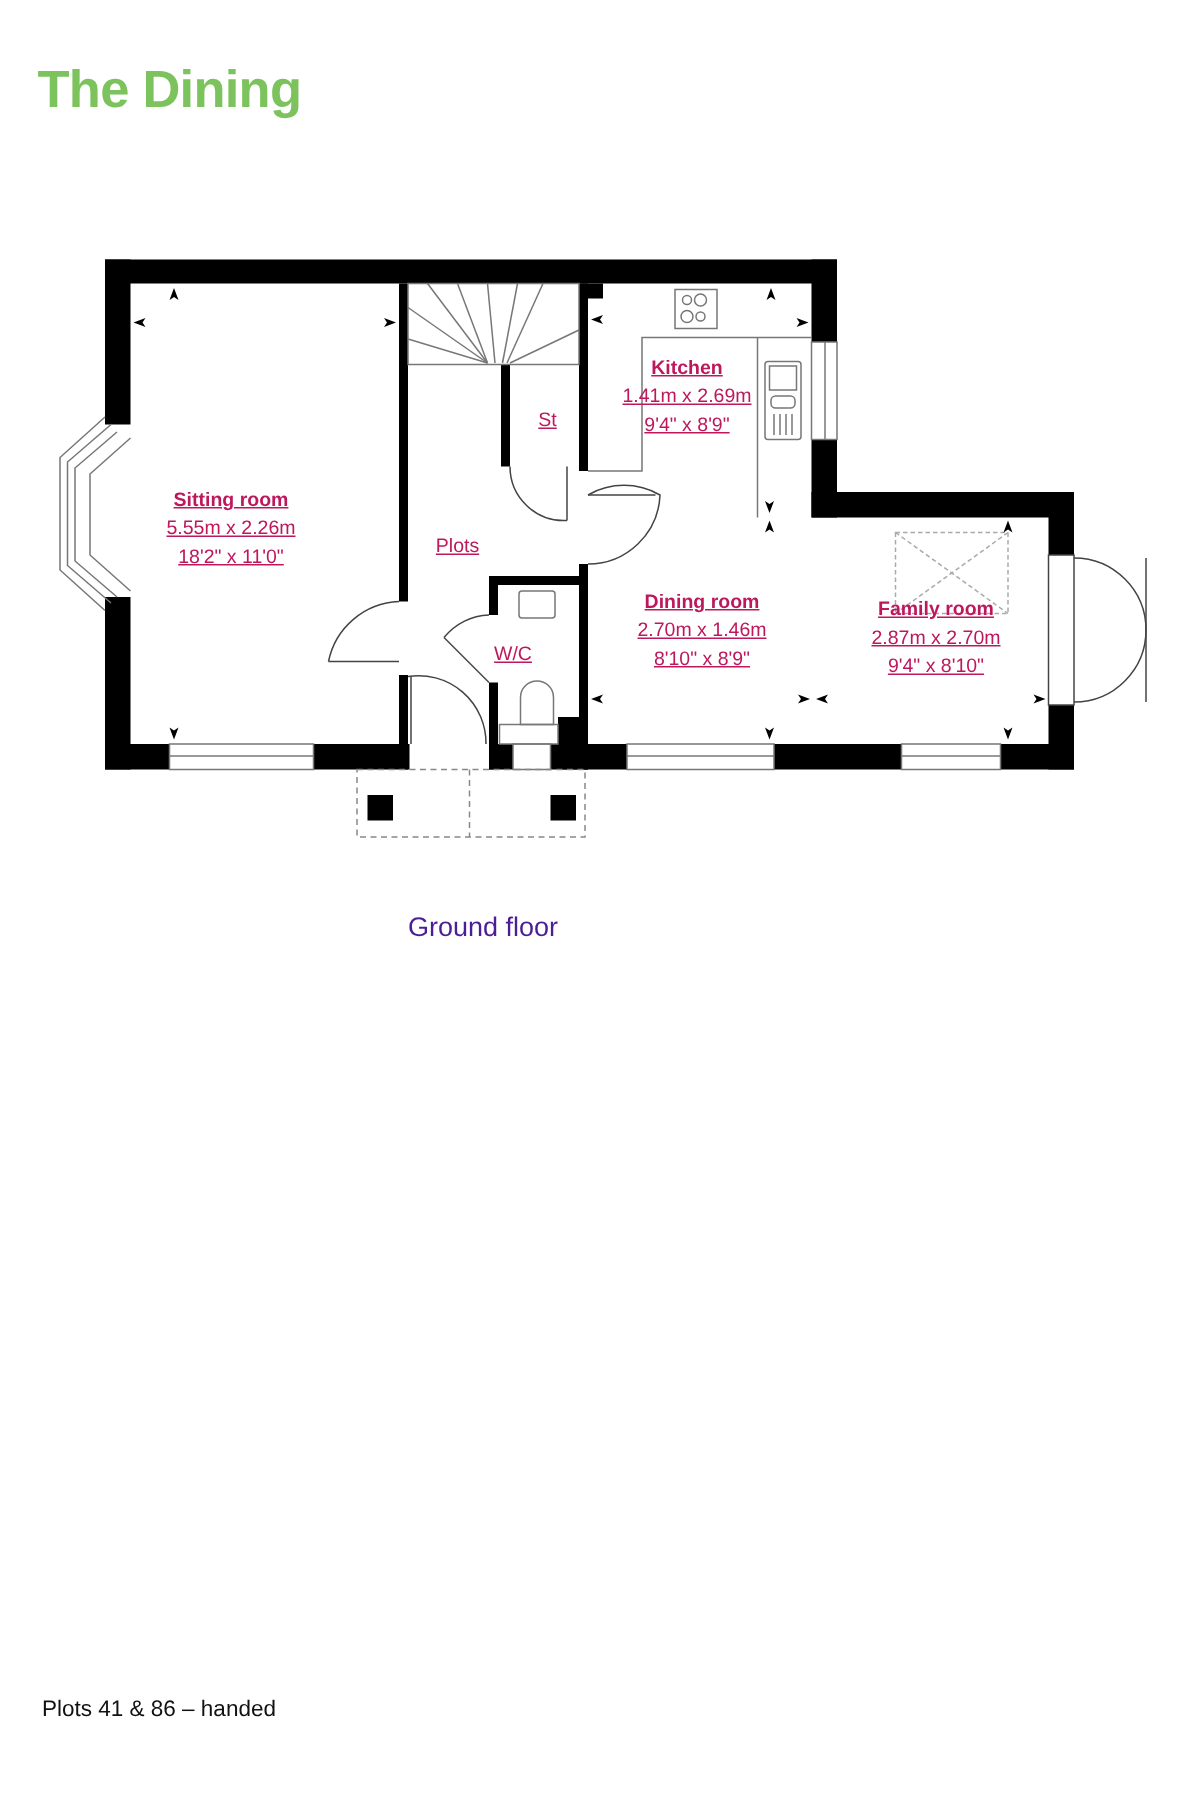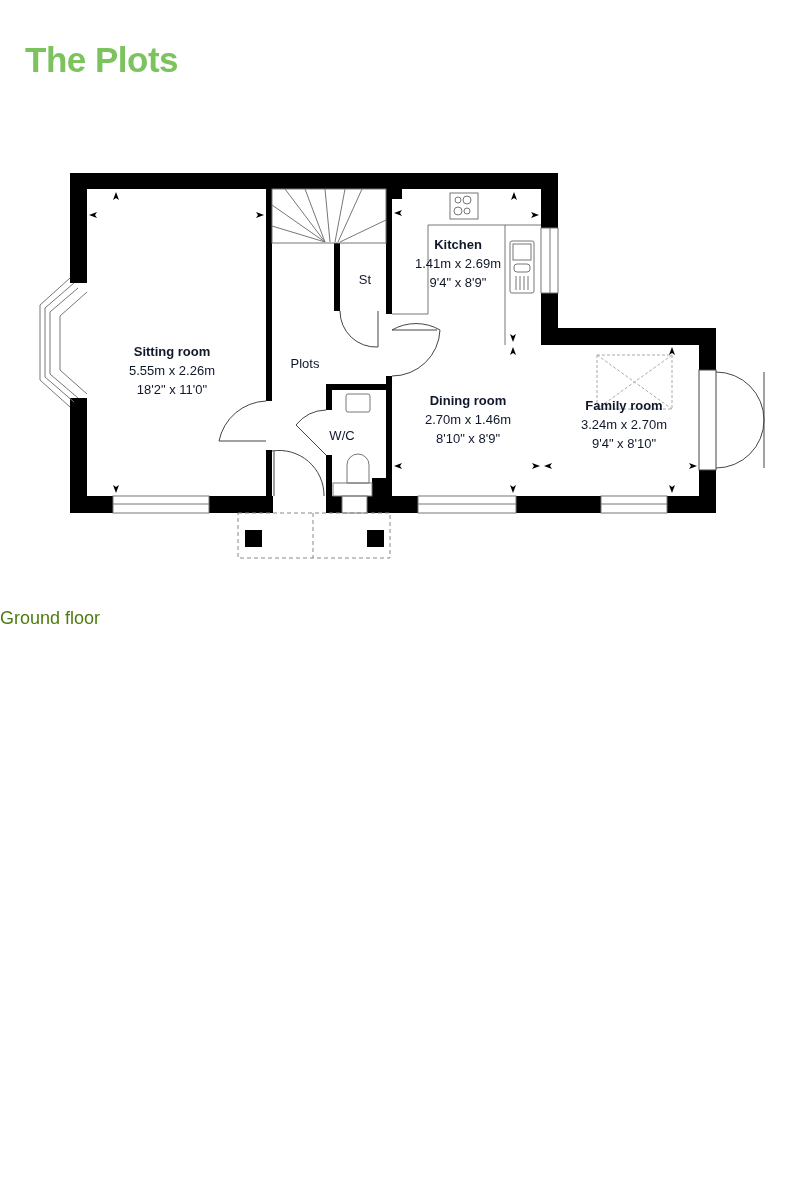--- a/index.html
+++ b/index.html
@@ -1,28 +1,28 @@
 <!DOCTYPE html>
 <html><head>
 <meta charset="utf-8">
 <style>
   html, body { margin:0; padding:0; background:#ffffff; }
   body { width:800px; height:1200px; position:relative; overflow:hidden; font-family:"Liberation Sans", sans-serif; color:#111; }
   .title { position:absolute; left:25px; top:40px; font-size:35px; font-weight:bold; color:#7cc35e; letter-spacing:-0.5px; font-family:"Liberation Sans", sans-serif; }
   .plan { position:absolute; left:0; top:0; }
-  .room-label { position:absolute; text-align:center; font-family:"Liberation Sans", sans-serif; font-size:13px; line-height:19px; color:#0f172a; }
+  .room-label { position:absolute; text-align:center; font-family:"Liberation Sans", sans-serif; font-size:13px; line-height:19px; color:#be185d;text-decoration:underline; }
   .room-label .name { font-weight:bold; }
   .room-label.small { font-weight:normal; }
-  .floor-caption { position:absolute; left:0; width:644px; top:608px; text-align:left; font-size:18px; color:#4d7c0f; }
+  .floor-caption { position:absolute; left:0; width:644px; top:608px; text-align:center; font-size:18px; color:#4c1d95; }
   .notes { position:absolute; left:28px; top:1125px; font-size:15px; line-height:30px; color:#111; }
 </style>
 </head>
 <body>
 
-<div class="title">The Plots</div>
+<div class="title">The Dining</div>
 
 <svg class="plan" width="800" height="600" viewBox="0 0 800 600" xmlns="http://www.w3.org/2000/svg">
   <g fill="#000">
 
     <rect x="70" y="173" width="488" height="16"></rect>
 
     <rect x="70" y="173" width="17" height="110"></rect>
 
     <rect x="70" y="398" width="17" height="115"></rect>
 
@@ -153,52 +153,53 @@
     <path d="M394 466 l8 -3 l-2 3 l2 3 z"></path>
     <path d="M540 466 l-8 -3 l2 3 l-2 3 z"></path>
     <path d="M544 466 l8 -3 l-2 3 l2 3 z"></path>
     <path d="M513 493 l-3 -8 l3 2 l3 -2 z"></path>
     <path d="M672 347 l-3 8 l3 -2 l3 2 z"></path>
     <path d="M697 466 l-8 -3 l2 3 l-2 3 z"></path>
     <path d="M672 493 l-3 -8 l3 2 l3 -2 z"></path>
   </g>
 </svg>
 
-<div class="room-label" style="left:112px; top:323px; width:120px;margin-top:19px;">
+<div class="room-label" style="left:94px; top:323px; width:120px;">
   <div class="name">Sitting room</div>
   <div>5.55m x 2.26m</div>
   <div>18'2" x 11'0"</div>
 </div>
 
 <div class="room-label" style="left:398px; top:235px; width:120px;">
   <div class="name">Kitchen</div>
   <div>1.41m x 2.69m</div>
   <div>9'4" x 8'9"</div>
 </div>
 
 <div class="room-label" style="left:408px; top:391px; width:120px;">
   <div class="name">Dining room</div>
   <div>2.70m x 1.46m</div>
   <div>8'10" x 8'9"</div>
 </div>
 
 <div class="room-label" style="left:564px; top:396px; width:120px;">
   <div class="name">Family room</div>
-  <div>3.24m x 2.70m</div>
+  <div>2.87m x 2.70m</div>
   <div>9'4" x 8'10"</div>
 </div>
 
 <div class="room-label small" style="left:283px; top:354px; width:44px;">
   <div>Plots</div>
 </div>
 
 <div class="room-label small" style="left:350px; top:270px; width:30px;">
   <div>St</div>
 </div>
 
 <div class="room-label small" style="left:322px; top:426px; width:40px;">
   <div>W/C</div>
 </div>
 
 <div class="floor-caption">Ground floor</div>
 
 <div class="notes">
+  <div>Plots 41 &amp; 86 – handed</div>
 </div>
 
 </body></html>

